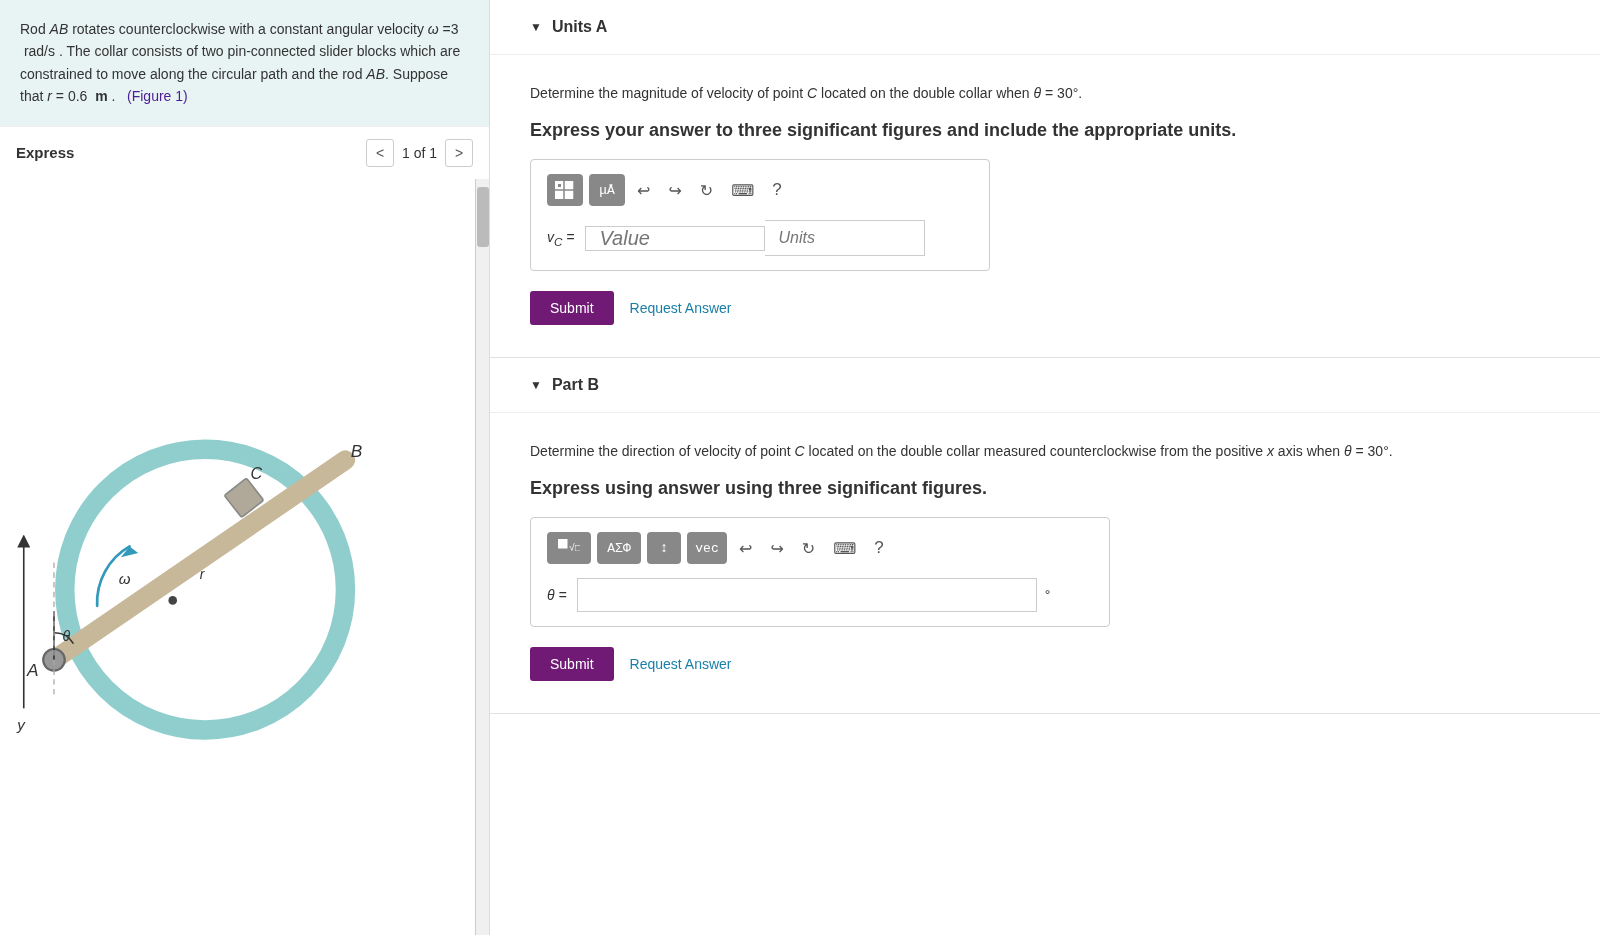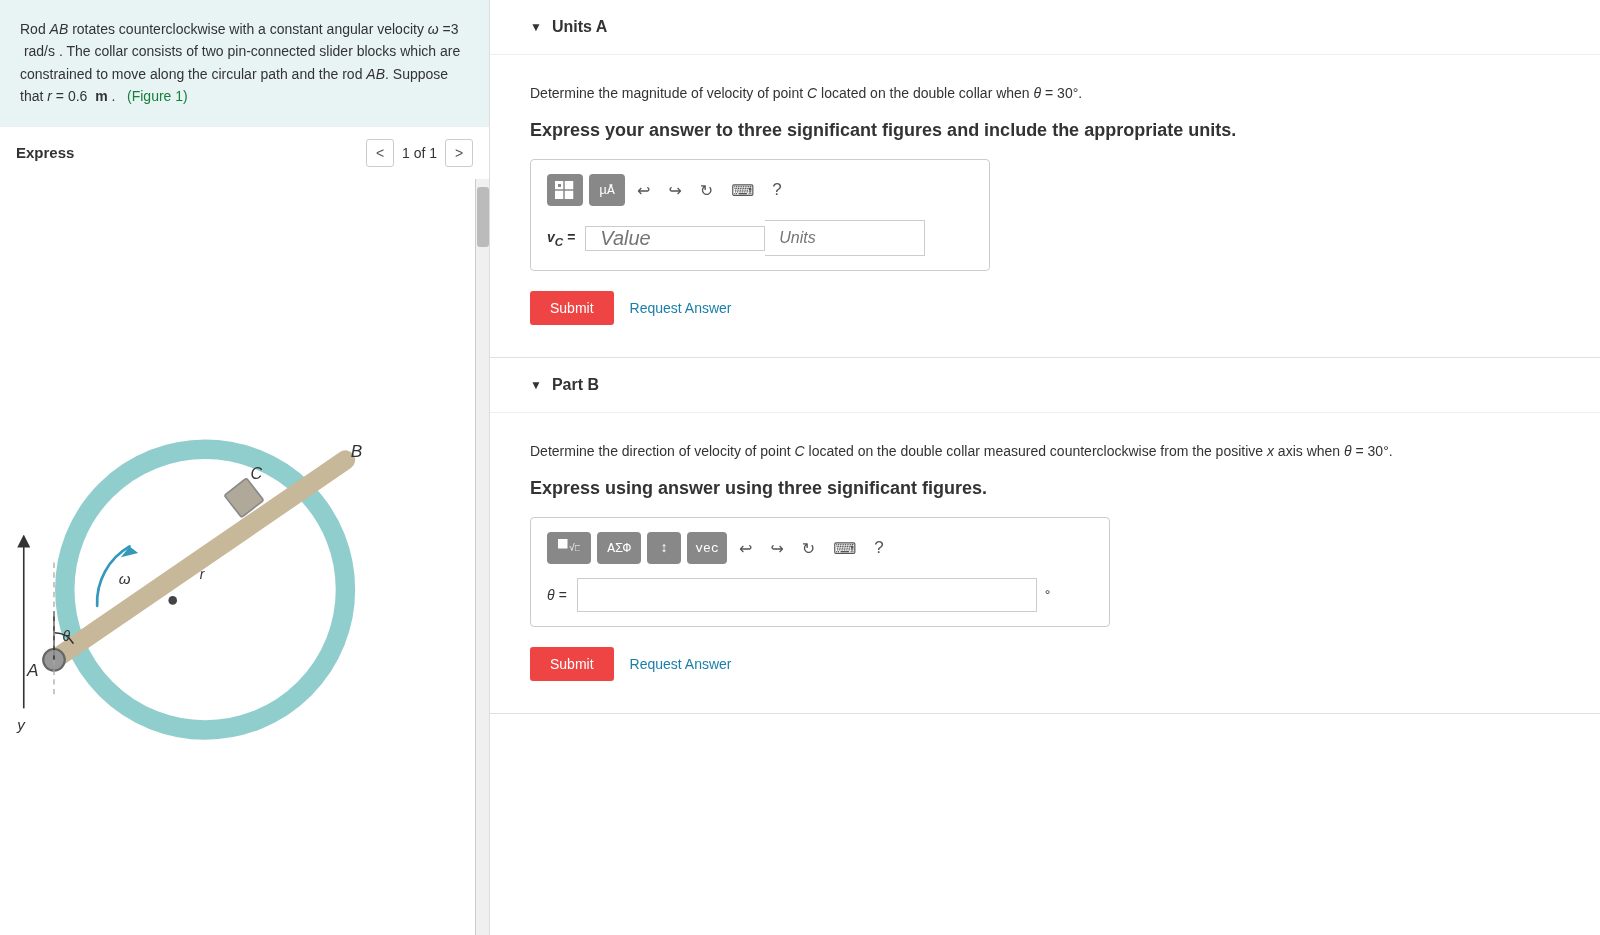--- a/index.html
+++ b/index.html
@@ -29,21 +29,21 @@
       font-size: 14px;
       line-height: 1.6;
       color: #333;
     }
 
     .problem-text i {
       font-style: italic;
     }
 
     .problem-text a {
-      color: #15803d;
+      color: #4c1d95;
       text-decoration: none;
     }
 
     .figure-section {
       flex: 1;
       display: flex;
       flex-direction: column;
       padding: 0;
     }
 
@@ -238,21 +238,20 @@
       display: flex;
       align-items: center;
       gap: 0;
     }
 
     .input-label {
       font-size: 14px;
       margin-right: 10px;
       white-space: nowrap;
       font-style: italic;
-      font-weight: bold;
     }
 
     .input-value {
       border: 1px solid #ccc;
       padding: 0 14px;
       font-size: 20px;
       font-style: italic;
       color: #aaa;
       width: 180px;
       outline: none;
@@ -299,21 +298,21 @@
     }
 
     
     .action-row {
       display: flex;
       align-items: center;
       gap: 16px;
     }
 
     .submit-btn {
-      background: #ef4444;
+      background: #701a75;
       color: #fff;
       border: none;
       border-radius: 3px;
       padding: 9px 20px;
       font-size: 14px;
       cursor: pointer;
     }
 
     .request-link {
       color: #1a7fa8;

